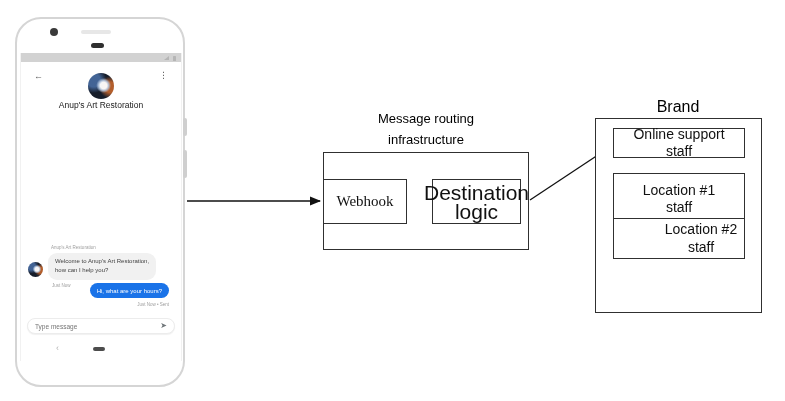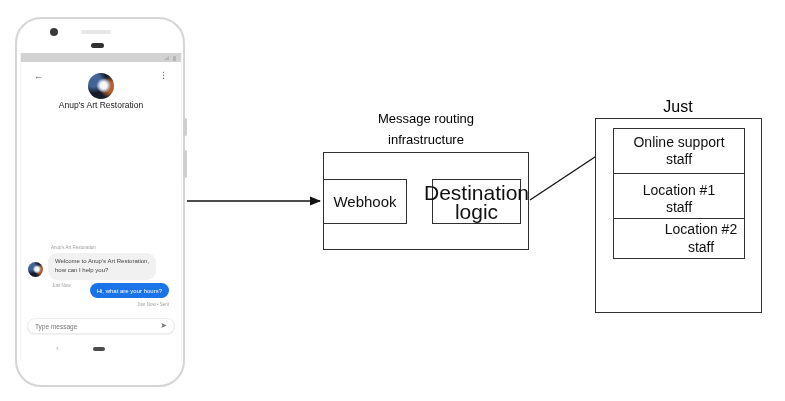--- a/index.html
+++ b/index.html
@@ -54,25 +54,25 @@
 
   
   .dlabel{text-align:center;color:#000;}
   .json-label{left:189px;top:180px;width:120px;font-size:15.5px;}
   .routing-title{left:341px;top:108px;width:170px;font-size:13px;line-height:21px;}
   .brand-title{left:628px;top:98px;width:100px;font-size:16px;}
 
   .dbox{background:#fff;border:1.5px solid #303030;box-sizing:border-box;}
   .routing-outer{left:323px;top:152px;width:206px;height:98px;}
   .inner-label{display:flex;align-items:center;justify-content:center;text-align:center;}
-  .webhook{left:323px;top:179px;width:84px;height:45px;font-size:15px;}
+  .webhook{left:323px;top:179px;width:84px;height:45px;font-size:15px;font-family:Liberation Serif, serif;}
   .destination{left:432px;top:179px;width:89px;height:45px;font-size:21px;line-height:19px;}
   .brand-outer{left:595px;top:118px;width:167px;height:195px;}
   .brand-item{left:613px;width:132px;font-size:14px;line-height:17.5px;}
-  .bi-0{top:128px;height:46px;}
+  .bi-0{top:128px;height:30px;}
   .bi-1{top:173px;height:52px;}
   .bi-2{top:218px;height:41px;padding-left:44px;}
   .bi-3{top:263px;height:37px;}
 
   .arrows{left:0;top:0;width:785px;height:401px;pointer-events:none;}
 </style>
 </head>
 <body>
 
 <div class="canvas">
@@ -124,21 +124,21 @@
     <line x1="530" y1="200" x2="607" y2="149" stroke="#111" stroke-width="1.3" marker-end="url(#ah)"></line>
   </svg>
 
   <div class="abs dlabel routing-title preline">Message routing
 infrastructure</div>
   <div class="abs dbox routing-outer"></div>
   <div class="abs dbox inner-label webhook">Webhook</div>
   <div class="abs dbox inner-label destination preline">Destination
 logic</div>
 
-  <div class="abs dlabel brand-title">Just</div>
+  <div class="abs dlabel brand-title">Brand</div>
   <div class="abs dbox brand-outer"></div>
   <div class="abs dbox inner-label brand-item bi-0 preline">Online support
 staff</div>
   <div class="abs dbox inner-label brand-item bi-1 preline">Location #1
 staff</div>
   <div class="abs dbox inner-label brand-item bi-2 preline">Location #2
 staff</div>
 
 </div>
 

